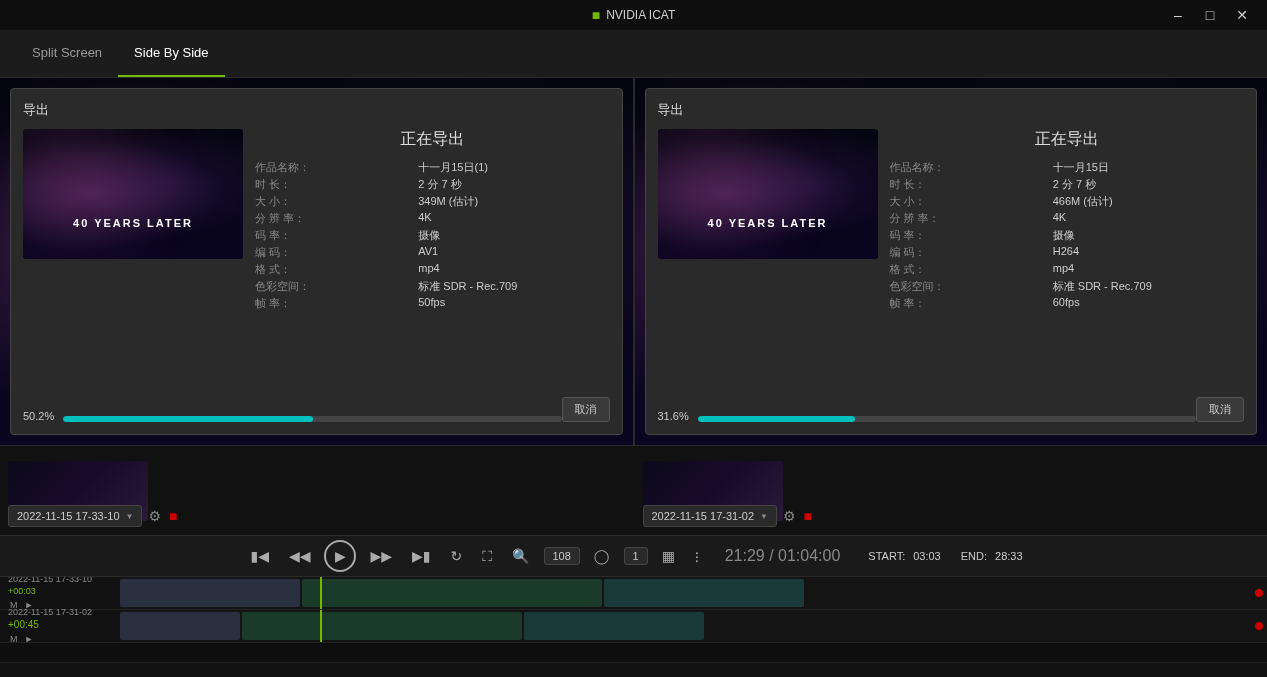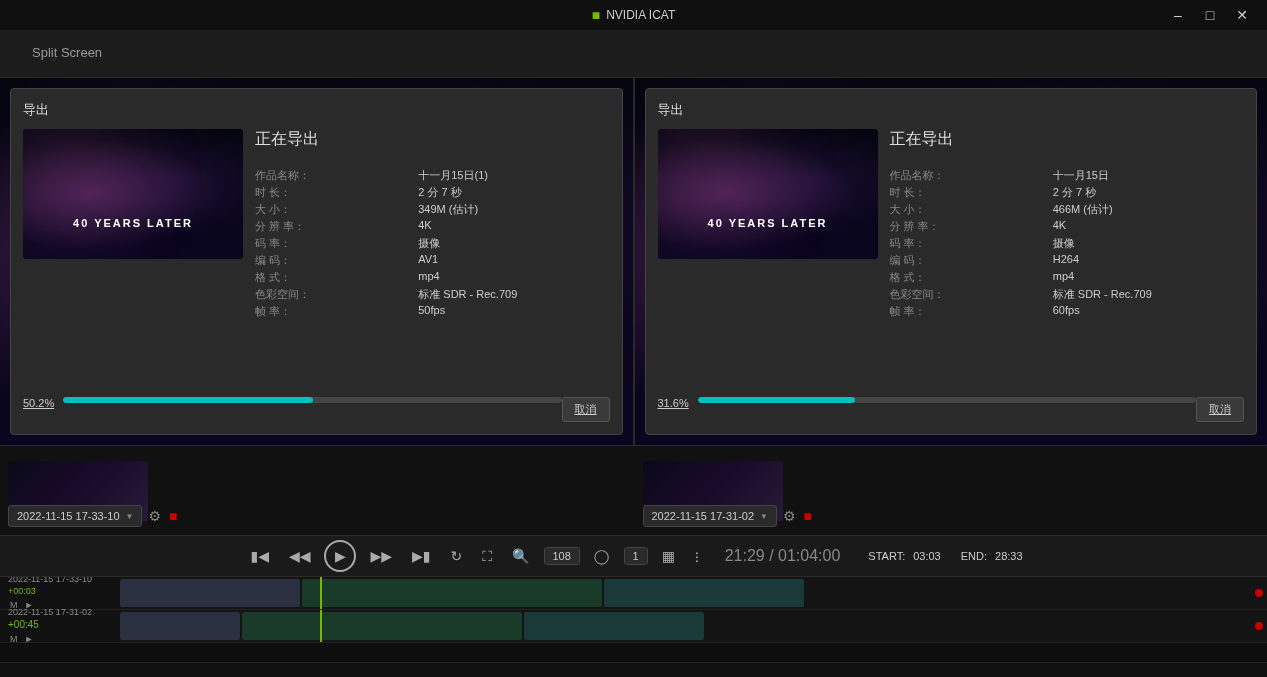--- a/index.html
+++ b/index.html
@@ -231,39 +231,39 @@
       white-space: nowrap;
     }
 
     .dialog-info {
       flex: 1;
     }
 
     .export-heading {
       font-size: 16px;
       color: #ddd;
-      margin-bottom: 18px;
+      margin-bottom: 10px;
       font-weight: 500;
+      text-align: center;
     }
 
     .info-table {
       display: grid;
       grid-template-columns: auto auto;
       gap: 2px 16px;
       font-size: 11px;
     }
 
     .info-label { color: #888; }
     .info-value { color: #ccc; }
 
     .dialog-footer {
       display: flex;
-      align-items: flex-start;
+      align-items: flex-end;
       margin-top: 8px;
-      text-decoration: underline;
     }
 
     .progress-pct {
       font-size: 11px;
       color: #ccc;
       min-width: 40px;
     }
 
     .progress-bar-bg {
       flex: 1;
@@ -549,20 +549,23 @@
     <button class="titlebar-btn">–</button>
     <button class="titlebar-btn">□</button>
     <button class="titlebar-btn close">✕</button>
   </div>
 </div>
 
 <div class="topnav">
   <div class="topnav-tabs">
     <div class="tab">
       <span>Split Screen</span>
+    </div>
+    <div class="tab active">
+      <span>Side By Side</span>
     </div>
   </div>
 </div>
 
 <div class="main-content">
   <div class="video-area">
 
     <div class="videos-row">
 
       <div class="video-panel">

